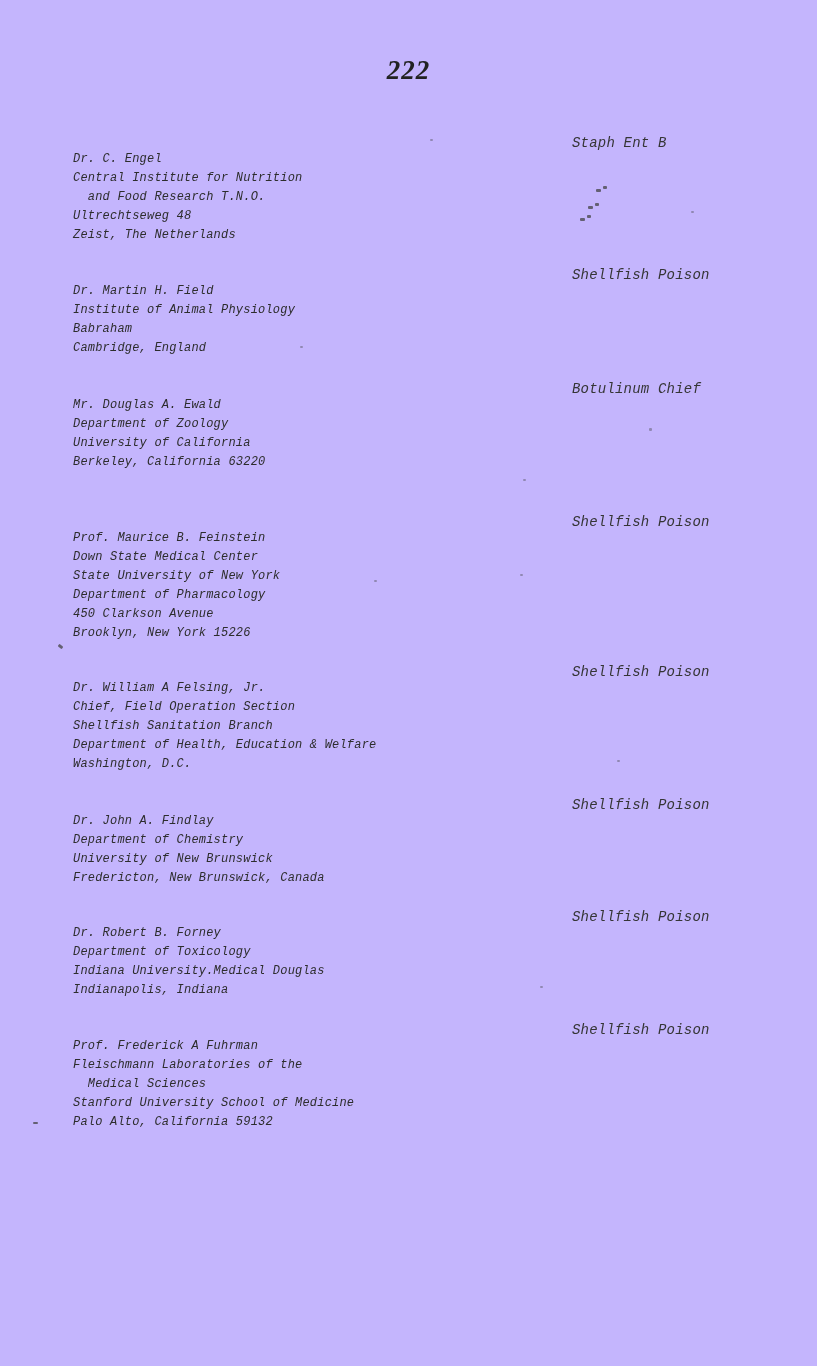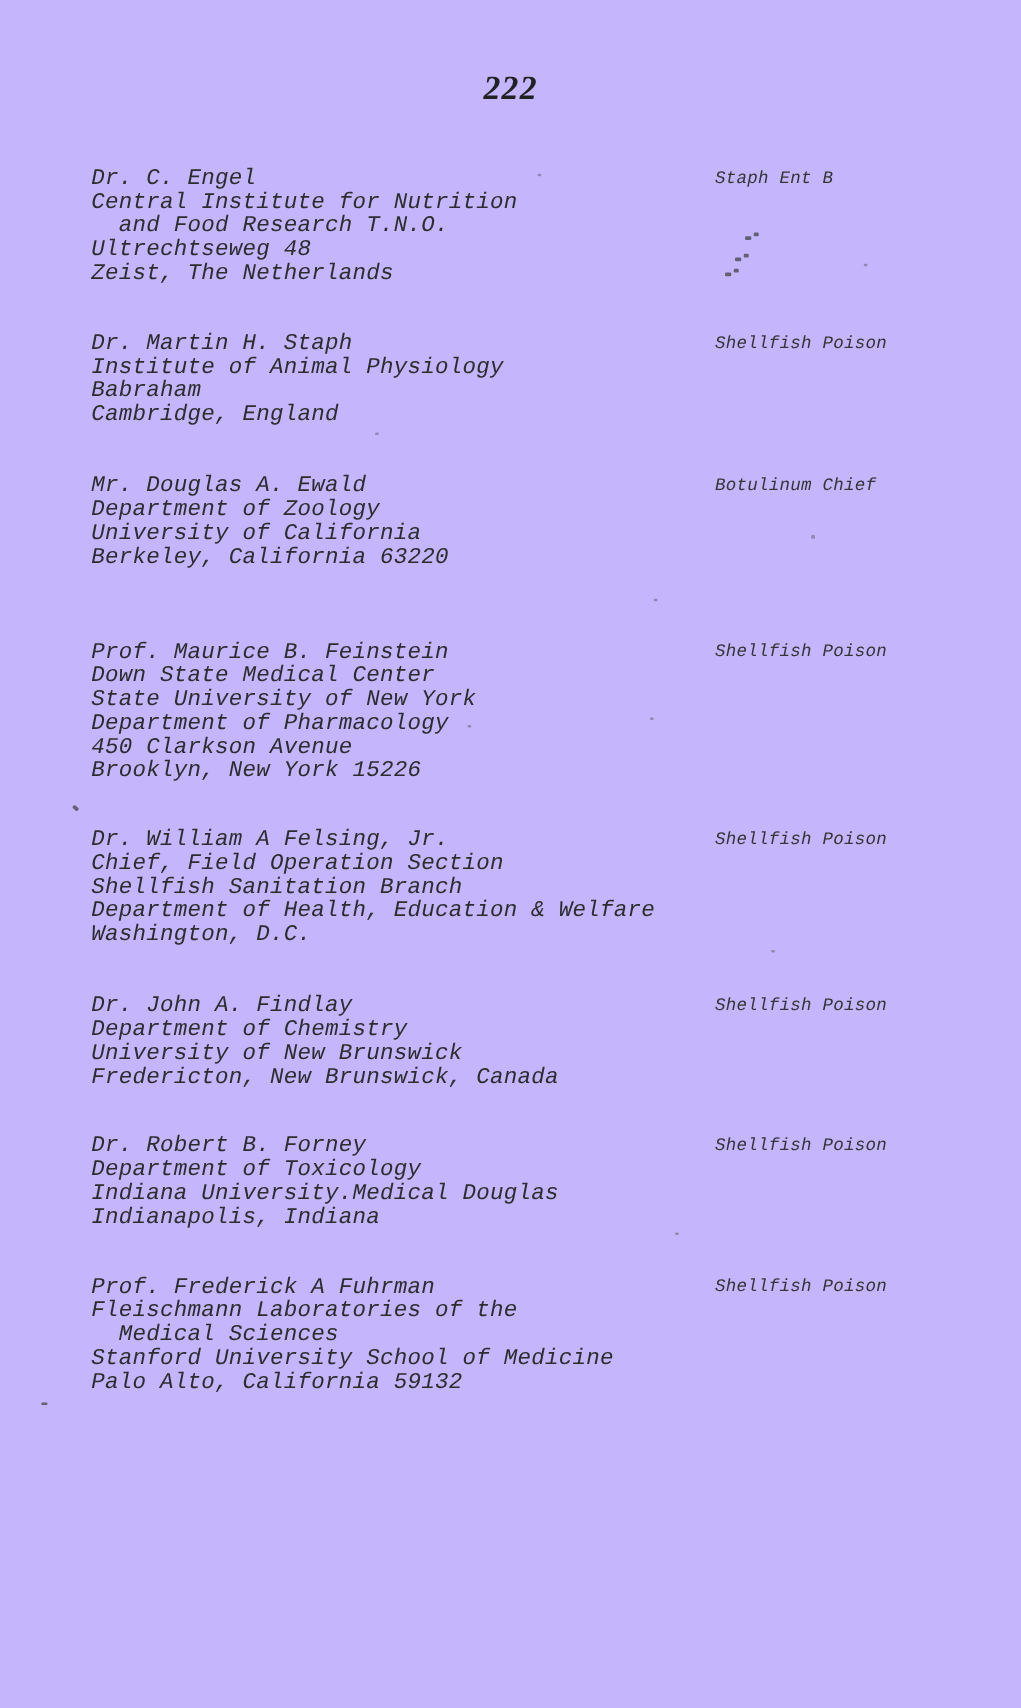--- a/index.html
+++ b/index.html
@@ -31,23 +31,23 @@
   }
   .entry {
     position: absolute;
     left: 0;
     width: 817px;
     height: 0;
   }
   .address {
     position: absolute;
     left: 73px;
-    top: 0;
+    top: 16px;
     white-space: pre-wrap;
-    font-size: 18px;
+    font-size: 12px;
     line-height: 19px;
     letter-spacing: 0.2px;
     color: #2d2d2d;
   }
   .subject {
     position: absolute;
     left: 572px;
     top: 0;
     white-space: pre;
     font-size: 14px;
@@ -73,21 +73,21 @@
   <div class="entry" style="top:134px">
     <div class="address">Dr. C. Engel
 Central Institute for Nutrition
   and Food Research T.N.O.
 Ultrechtseweg 48
 Zeist, The Netherlands</div>
     <div class="subject">Staph Ent B</div>
   </div>
 
   <div class="entry" style="top:266px">
-    <div class="address">Dr. Martin H. Staph
+    <div class="address">Dr. Martin H. Field
 Institute of Animal Physiology
 Babraham
 Cambridge, England</div>
     <div class="subject">Shellfish Poison</div>
   </div>
 
   <div class="entry" style="top:380px">
     <div class="address">Mr. Douglas A. Ewald
 Department of Zoology
 University of California

